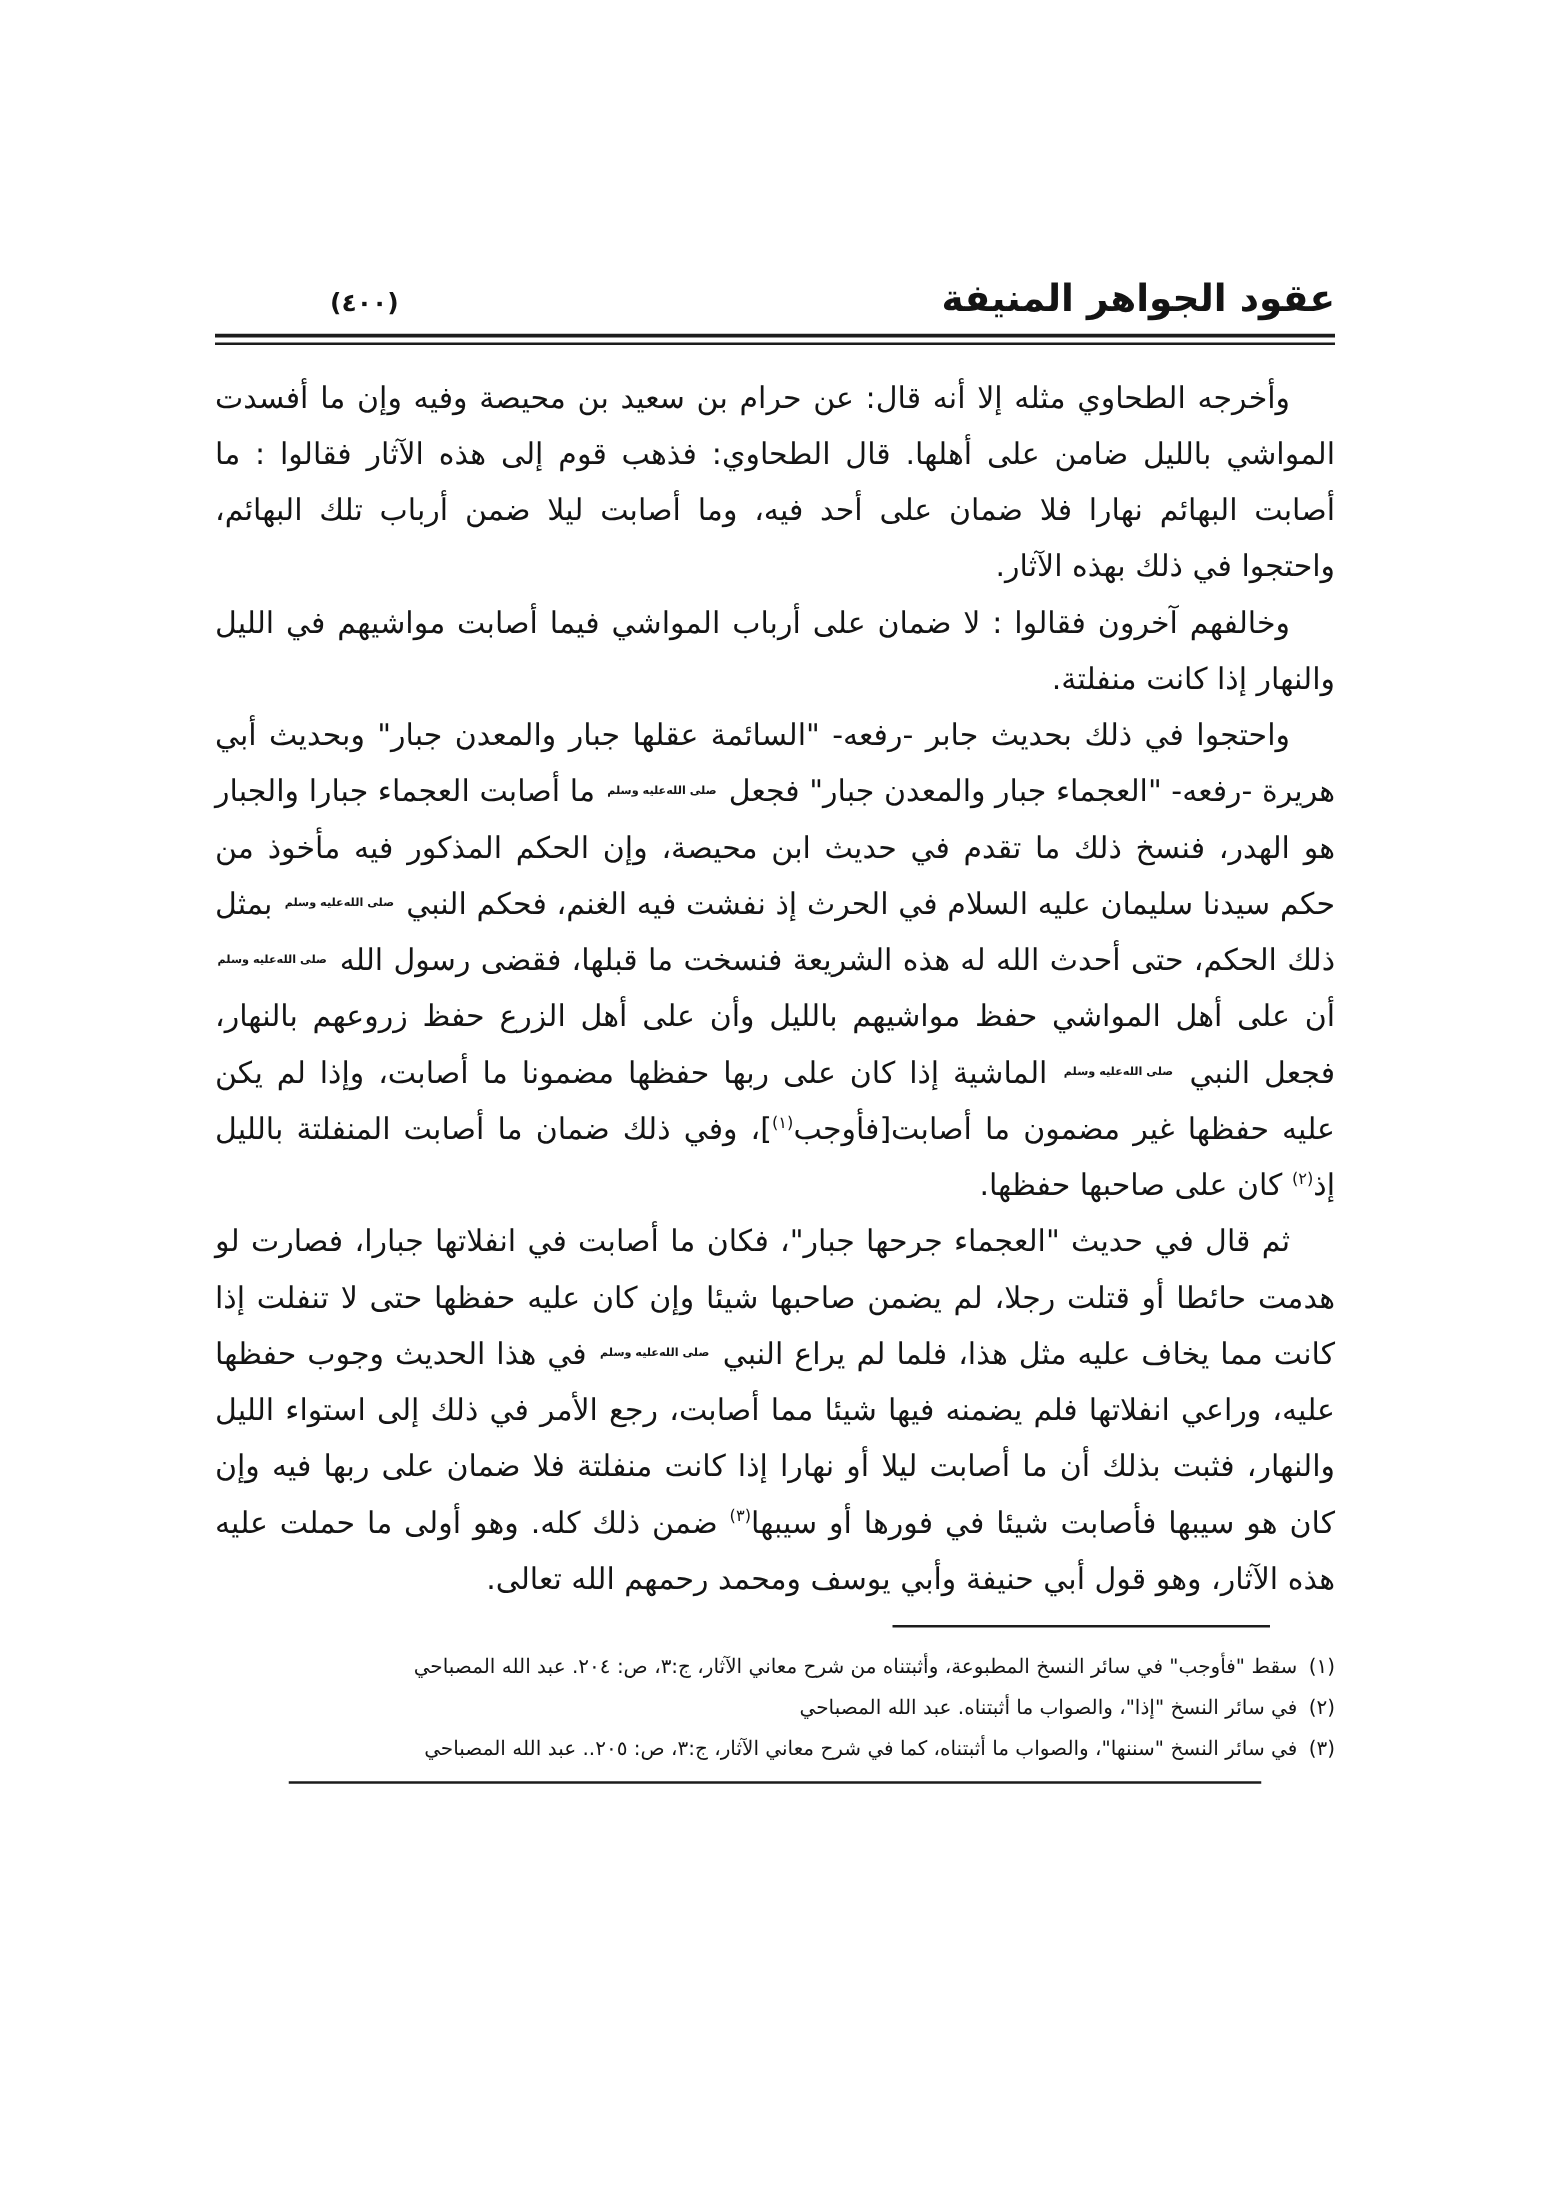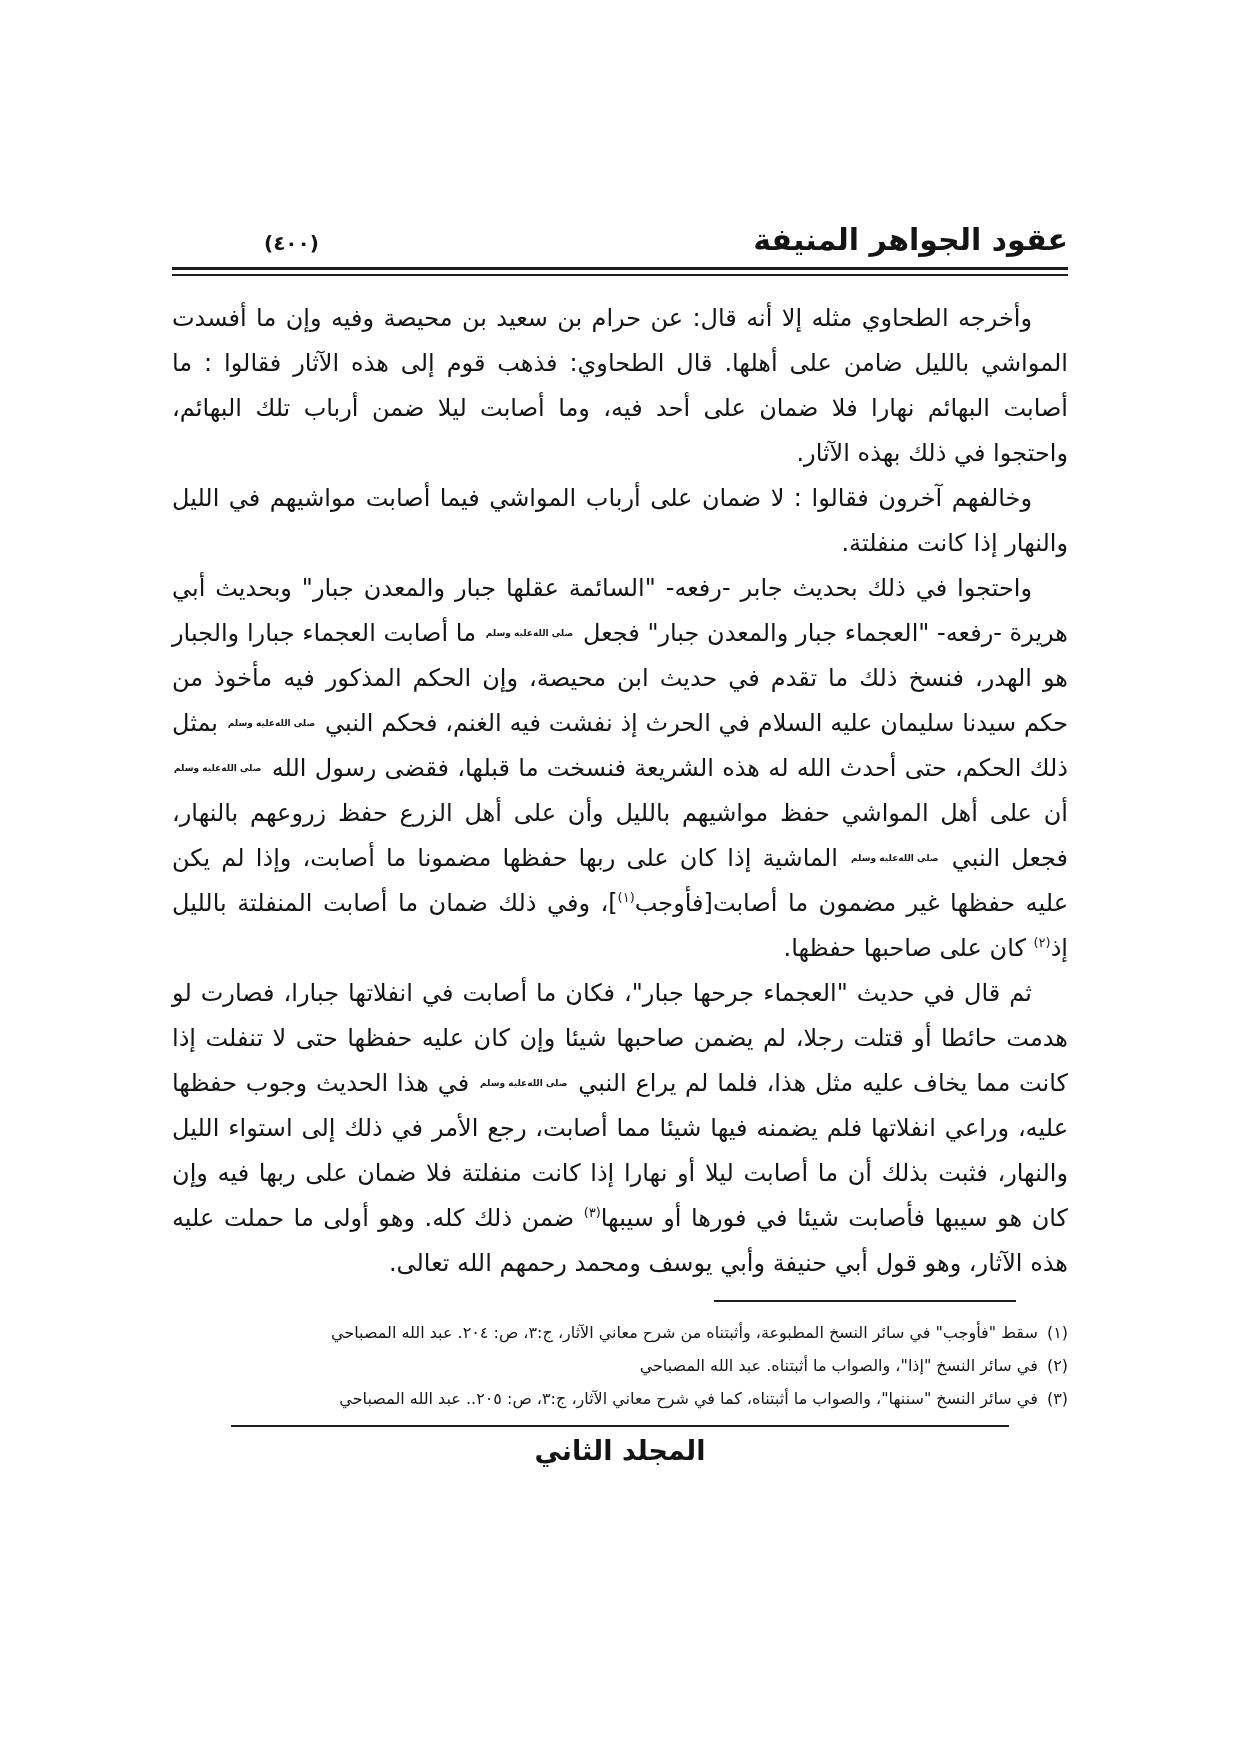--- a/index.html
+++ b/index.html
@@ -128,17 +128,14 @@
   <div class="fn-sep"></div>
 
   <section class="footnotes" id="footnotes-container">
       <div class="footnote"><span class="fn-marker">(١)</span> سقط "فأوجب" في سائر النسخ المطبوعة، وأثبتناه من شرح معاني الآثار، ج:٣، ص: ٢٠٤. عبد الله المصباحي</div>
       <div class="footnote"><span class="fn-marker">(٢)</span> في سائر النسخ "إذا"، والصواب ما أثبتناه. عبد الله المصباحي</div>
       <div class="footnote"><span class="fn-marker">(٣)</span> في سائر النسخ "سننها"، والصواب ما أثبتناه، كما في شرح معاني الآثار، ج:٣، ص: ٢٠٥.. عبد الله المصباحي</div>
     </section>
 
   <div class="rule-bottom"></div>
 
-  <footer class="footer">
-    <span>المجلد الثاني</span>
-  </footer>
 
 </div>
 
 </body></html>

